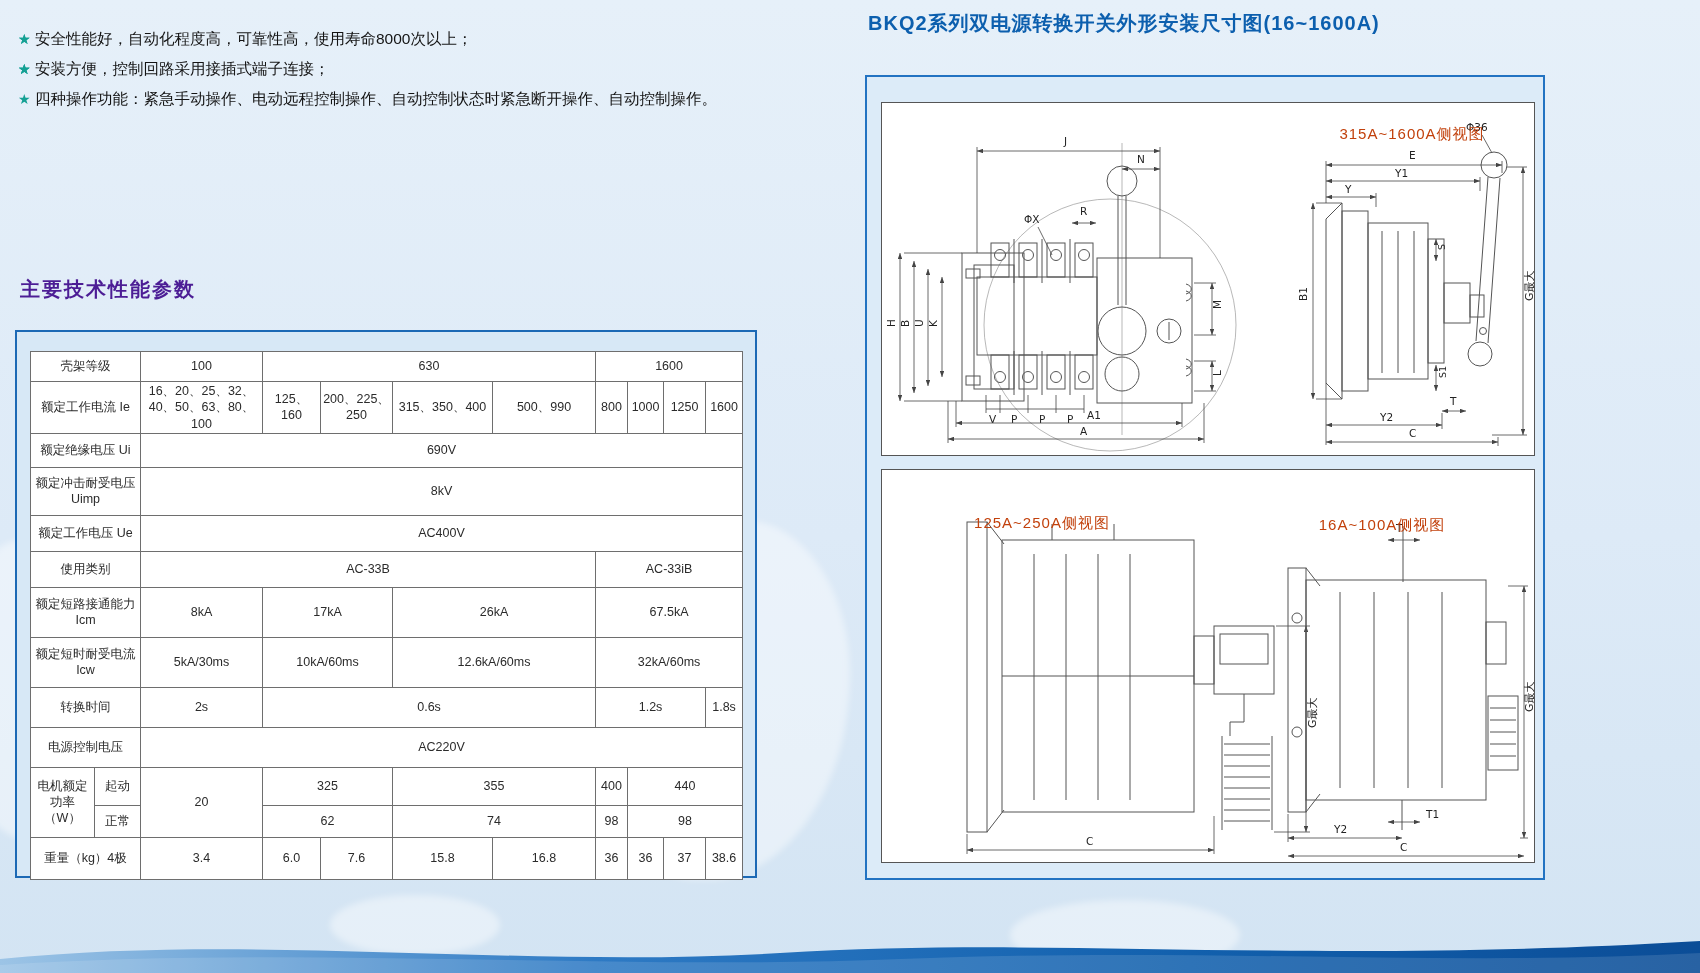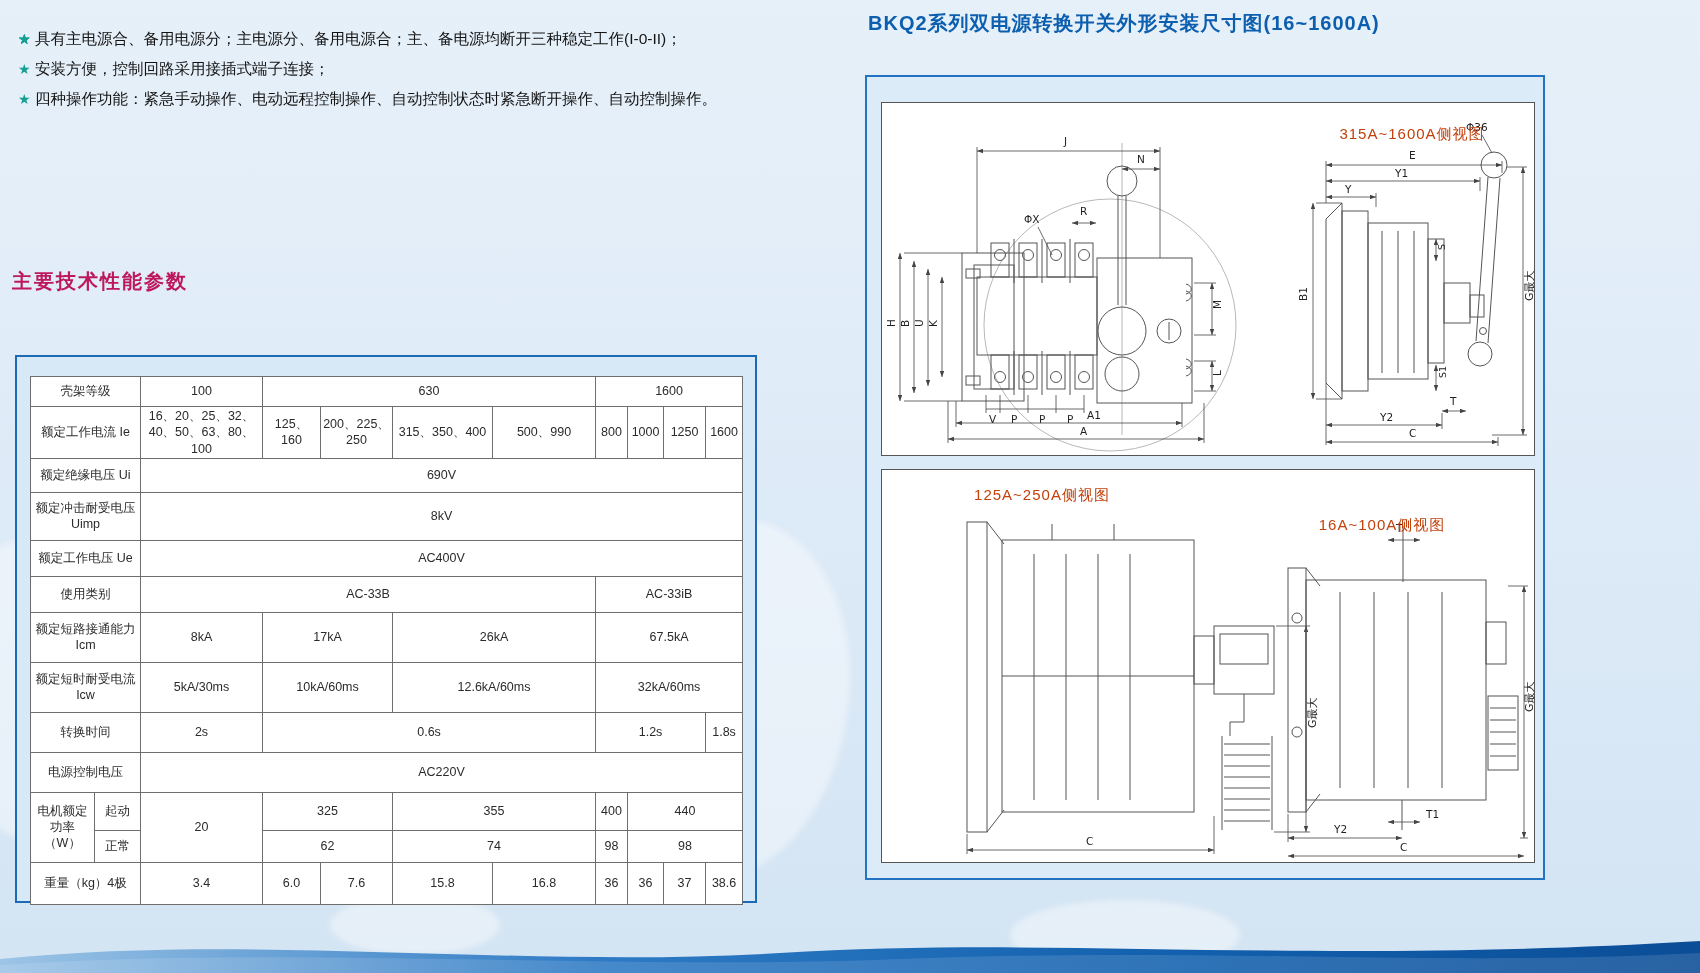--- a/index.html
+++ b/index.html
@@ -7,38 +7,38 @@
     width:1700px;height:973px;position:relative;overflow:hidden;
     background:linear-gradient(180deg,#e6f0f9 0%,#ddeaf7 55%,#d3e4f3 100%);
     font-family:"Liberation Sans",sans-serif;
   }
   .blob{position:absolute;background:rgba(255,255,255,.42);filter:blur(3px);}
   
   .features{position:absolute;left:18px;top:24px;width:795px;margin:0;padding:0;list-style:none;}
   .features li{position:relative;padding-left:17px;font-size:15.5px;line-height:30px;color:#141414;}
   .features .star{position:absolute;left:0;top:0;color:#14a094;font-size:14px;}
   
-  .params-title{position:absolute;left:12px;top:268px;margin:0;font-size:20px;letter-spacing:2px;color:#be185d;font-weight:bold;}
+  .params-title{position:absolute;left:12px;top:268px;margin:8px;font-size:20px;letter-spacing:2px;color:#4c1d95;font-weight:bold;}
   
   .spec-panel{position:absolute;left:15px;top:330px;width:742px;height:548px;box-sizing:border-box;
-    border:2px solid #1c69b5;background:#d7e8f6;padding:19px 13px 0 13px;margin-top:25px;}
+    border:2px solid #1c69b5;background:#d7e8f6;padding:19px 13px 0 13px;}
   table.spec{border-collapse:collapse;width:712px;table-layout:fixed;background:#fff;}
   .spec td{border:1px solid #6e6e6e;text-align:center;vertical-align:middle;font-size:12.5px;color:#2b2b2b;
     padding:1px 2px;line-height:1.3;}
   .spec .lbl{white-space:pre-line;}
   
   .diagram-title{position:absolute;left:868px;top:10px;margin:0;font-size:20px;letter-spacing:1px;color:#0c5fae;font-weight:bold;}
   .diagram-panel{position:absolute;left:865px;top:75px;width:680px;height:805px;box-sizing:border-box;
     border:2px solid #2273c2;background:#dcebf8;}
   .draw-box{position:absolute;left:14px;width:652px;background:#ffffff;border:1px solid #555;}
   .box1{top:25px;height:352px;}
   .box2{top:392px;height:392px;}
   .caption{position:absolute;font-size:15px;color:#c2410c;letter-spacing:1px;text-align:center;}
   .cap-315{left:430px;top:22px;width:200px;}
-  .cap-125{left:30px;top:16px;width:260px;}
+  .cap-125{left:30px;top:44px;width:260px;}
   .cap-16{left:380px;top:46px;width:240px;}
   .draw-box svg{position:absolute;left:0;top:0;}
   svg .ln{stroke:#555;stroke-width:1;fill:none;}
   svg .thin{stroke:#888;stroke-width:.6;fill:none;}
   svg .dim{stroke:#444;stroke-width:.8;fill:none;}
   svg text{font-family:"DejaVu Sans",sans-serif;font-size:10.5px;fill:#222;}
   
   .wave{position:absolute;left:0;bottom:0;}
 </style>
 </head>
@@ -46,23 +46,23 @@
 
 <div class="page">
 
   <div class="blob" style="left:-40px;top:540px;width:180px;height:300px;border-radius:40% 60% 55% 45%;"></div>
   <div class="blob" style="left:600px;top:520px;width:250px;height:360px;border-radius:55% 45% 60% 40%;"></div>
   <div class="blob" style="left:330px;top:895px;width:170px;height:60px;border-radius:50%;"></div>
   <div class="blob" style="left:1010px;top:900px;width:230px;height:70px;border-radius:50%;"></div>
 
   <ul class="features">
     <li><span class="star">★</span></li>
+    <li><span class="star">★</span><span>安全性能好，自动化程度高，可靠性高，使用寿命8000次以上；</span></li>
     <li><span class="star">★</span></li>
     <li><span class="star">★</span></li>
-    <li><span class="star">★</span><span>具有主电源合、备用电源分；主电源分、备用电源合；主、备电源均断开三种稳定工作(I-0-II)；</span></li>
     <li><span class="star">★</span><span>安装方便，控制回路采用接插式端子连接；</span></li>
     <li><span class="star">★</span><span>四种操作功能：紧急手动操作、电动远程控制操作、自动控制状态时紧急断开操作、自动控制操作。</span></li>
   </ul>
 
   <h2 class="params-title">主要技术性能参数</h2>
 
   <div class="spec-panel">
     <table class="spec">
       <colgroup>
         <col style="width:64px">

